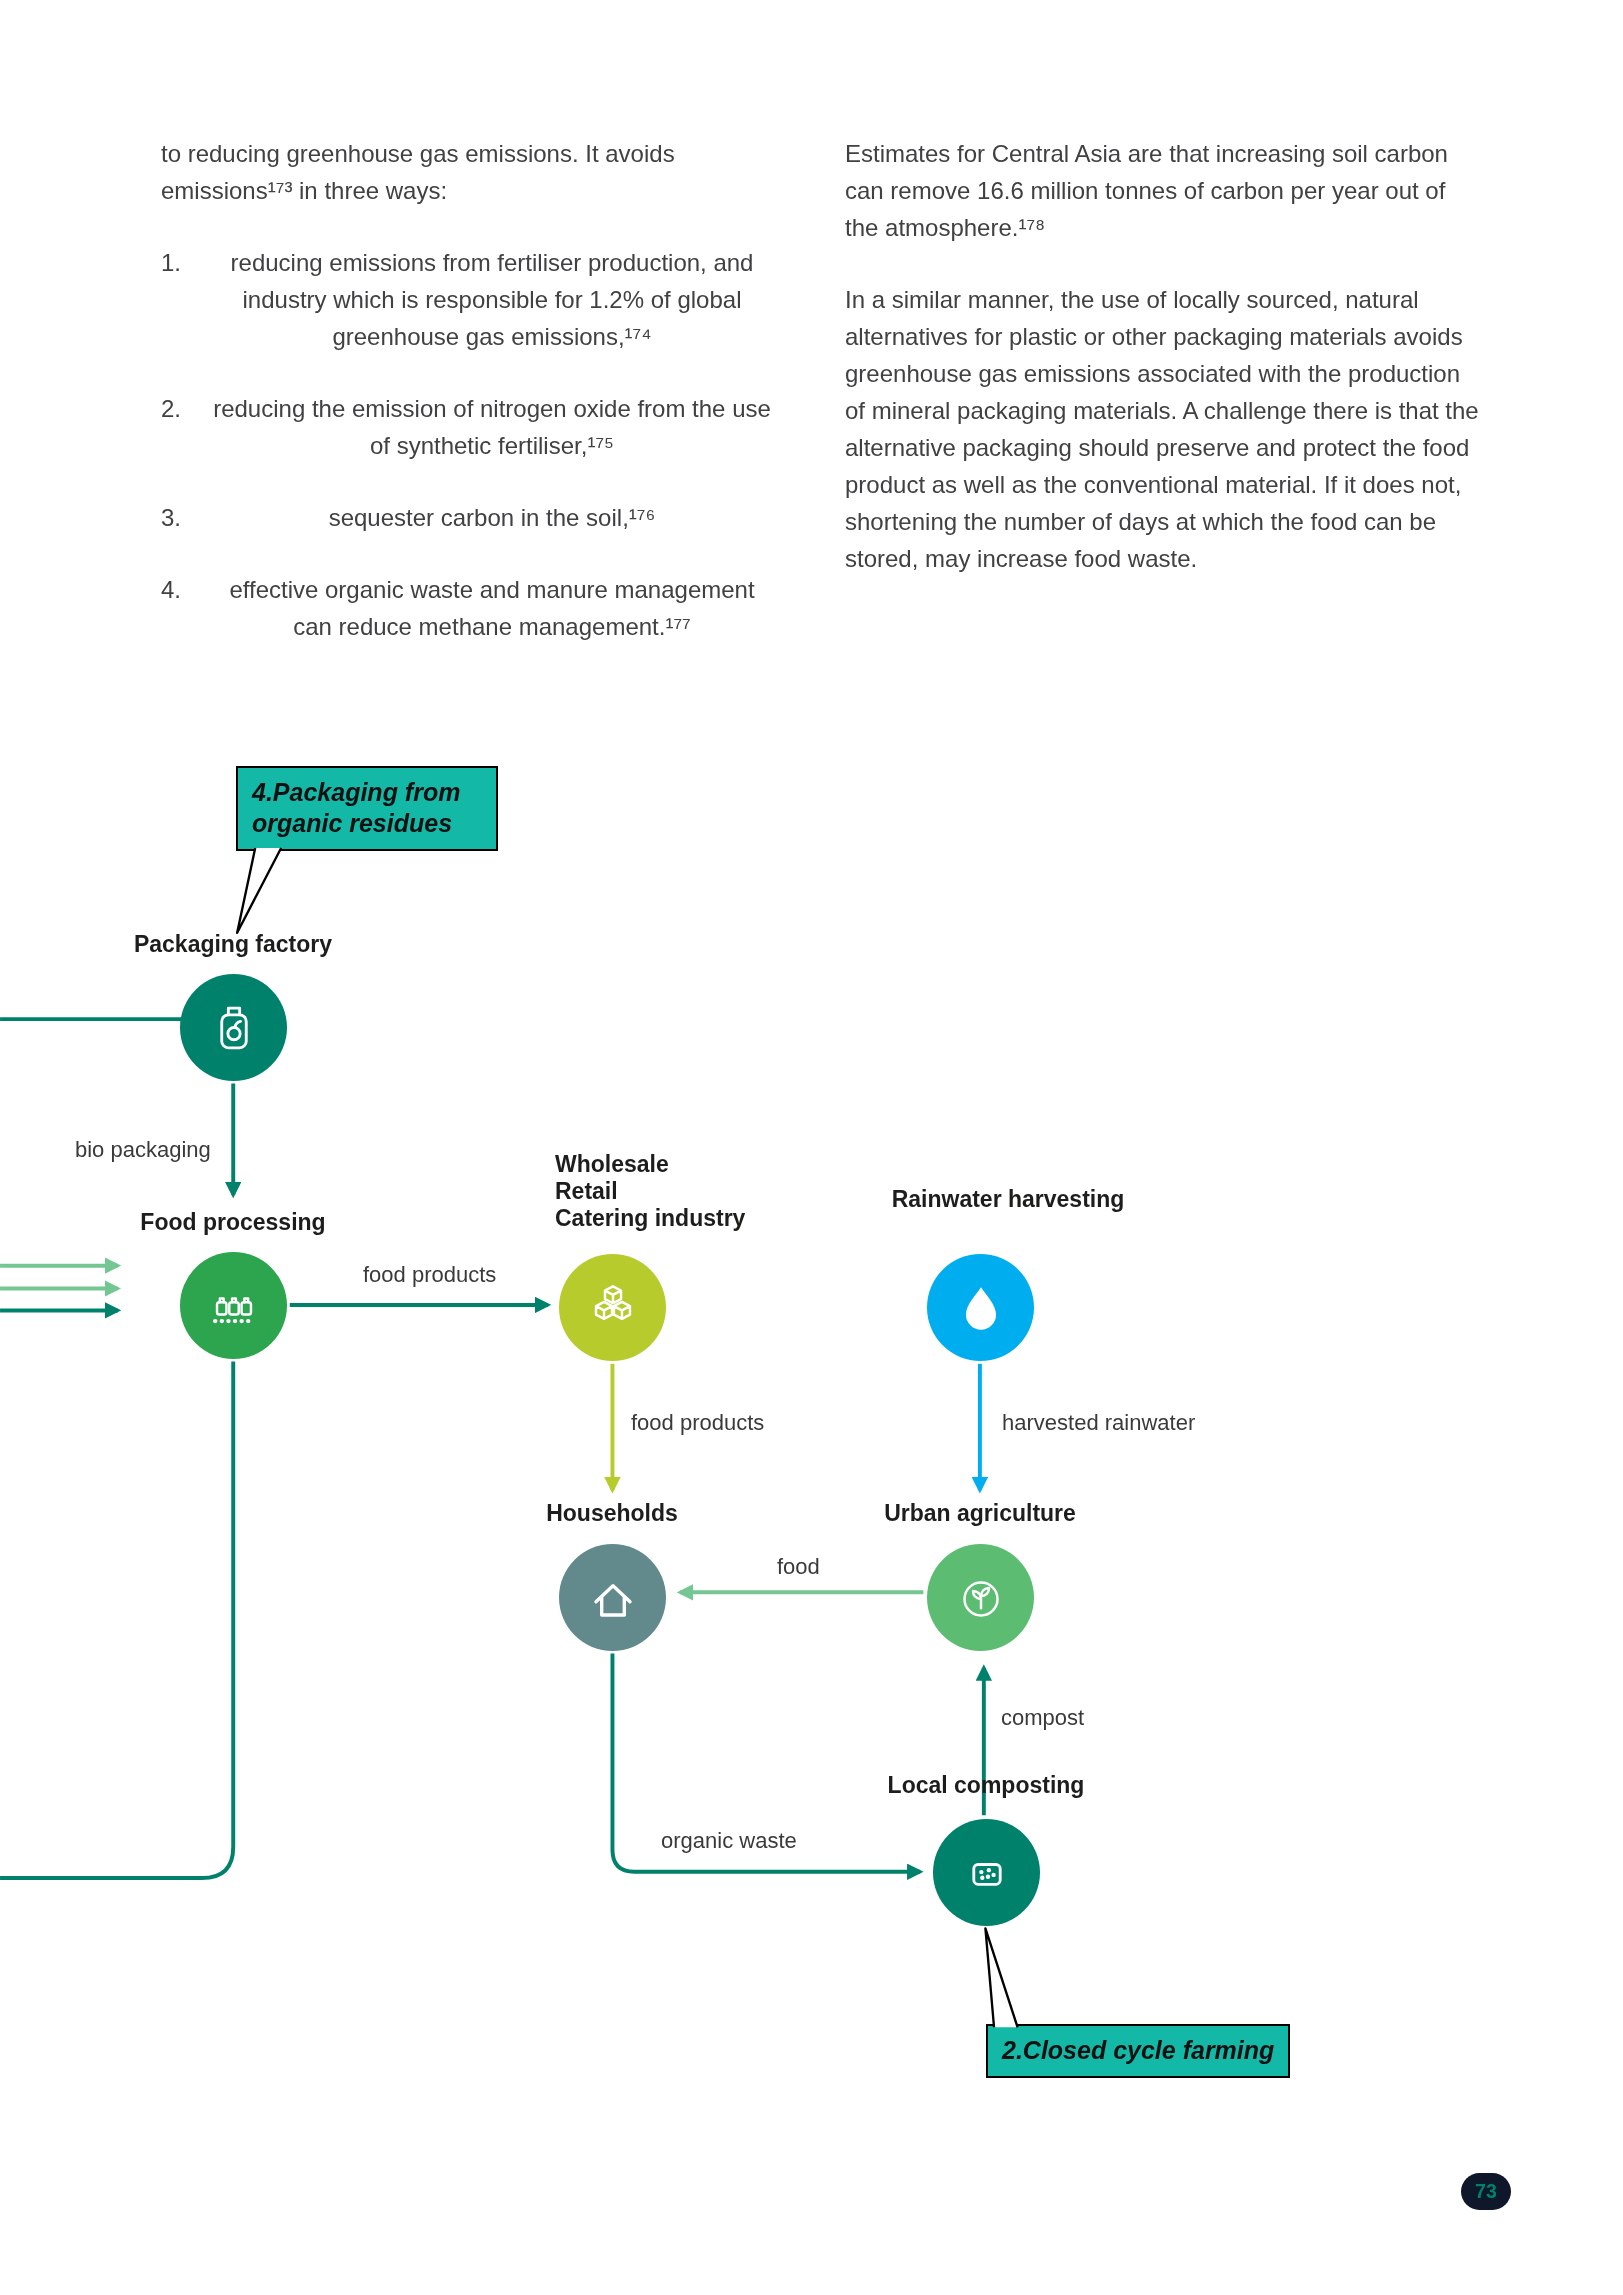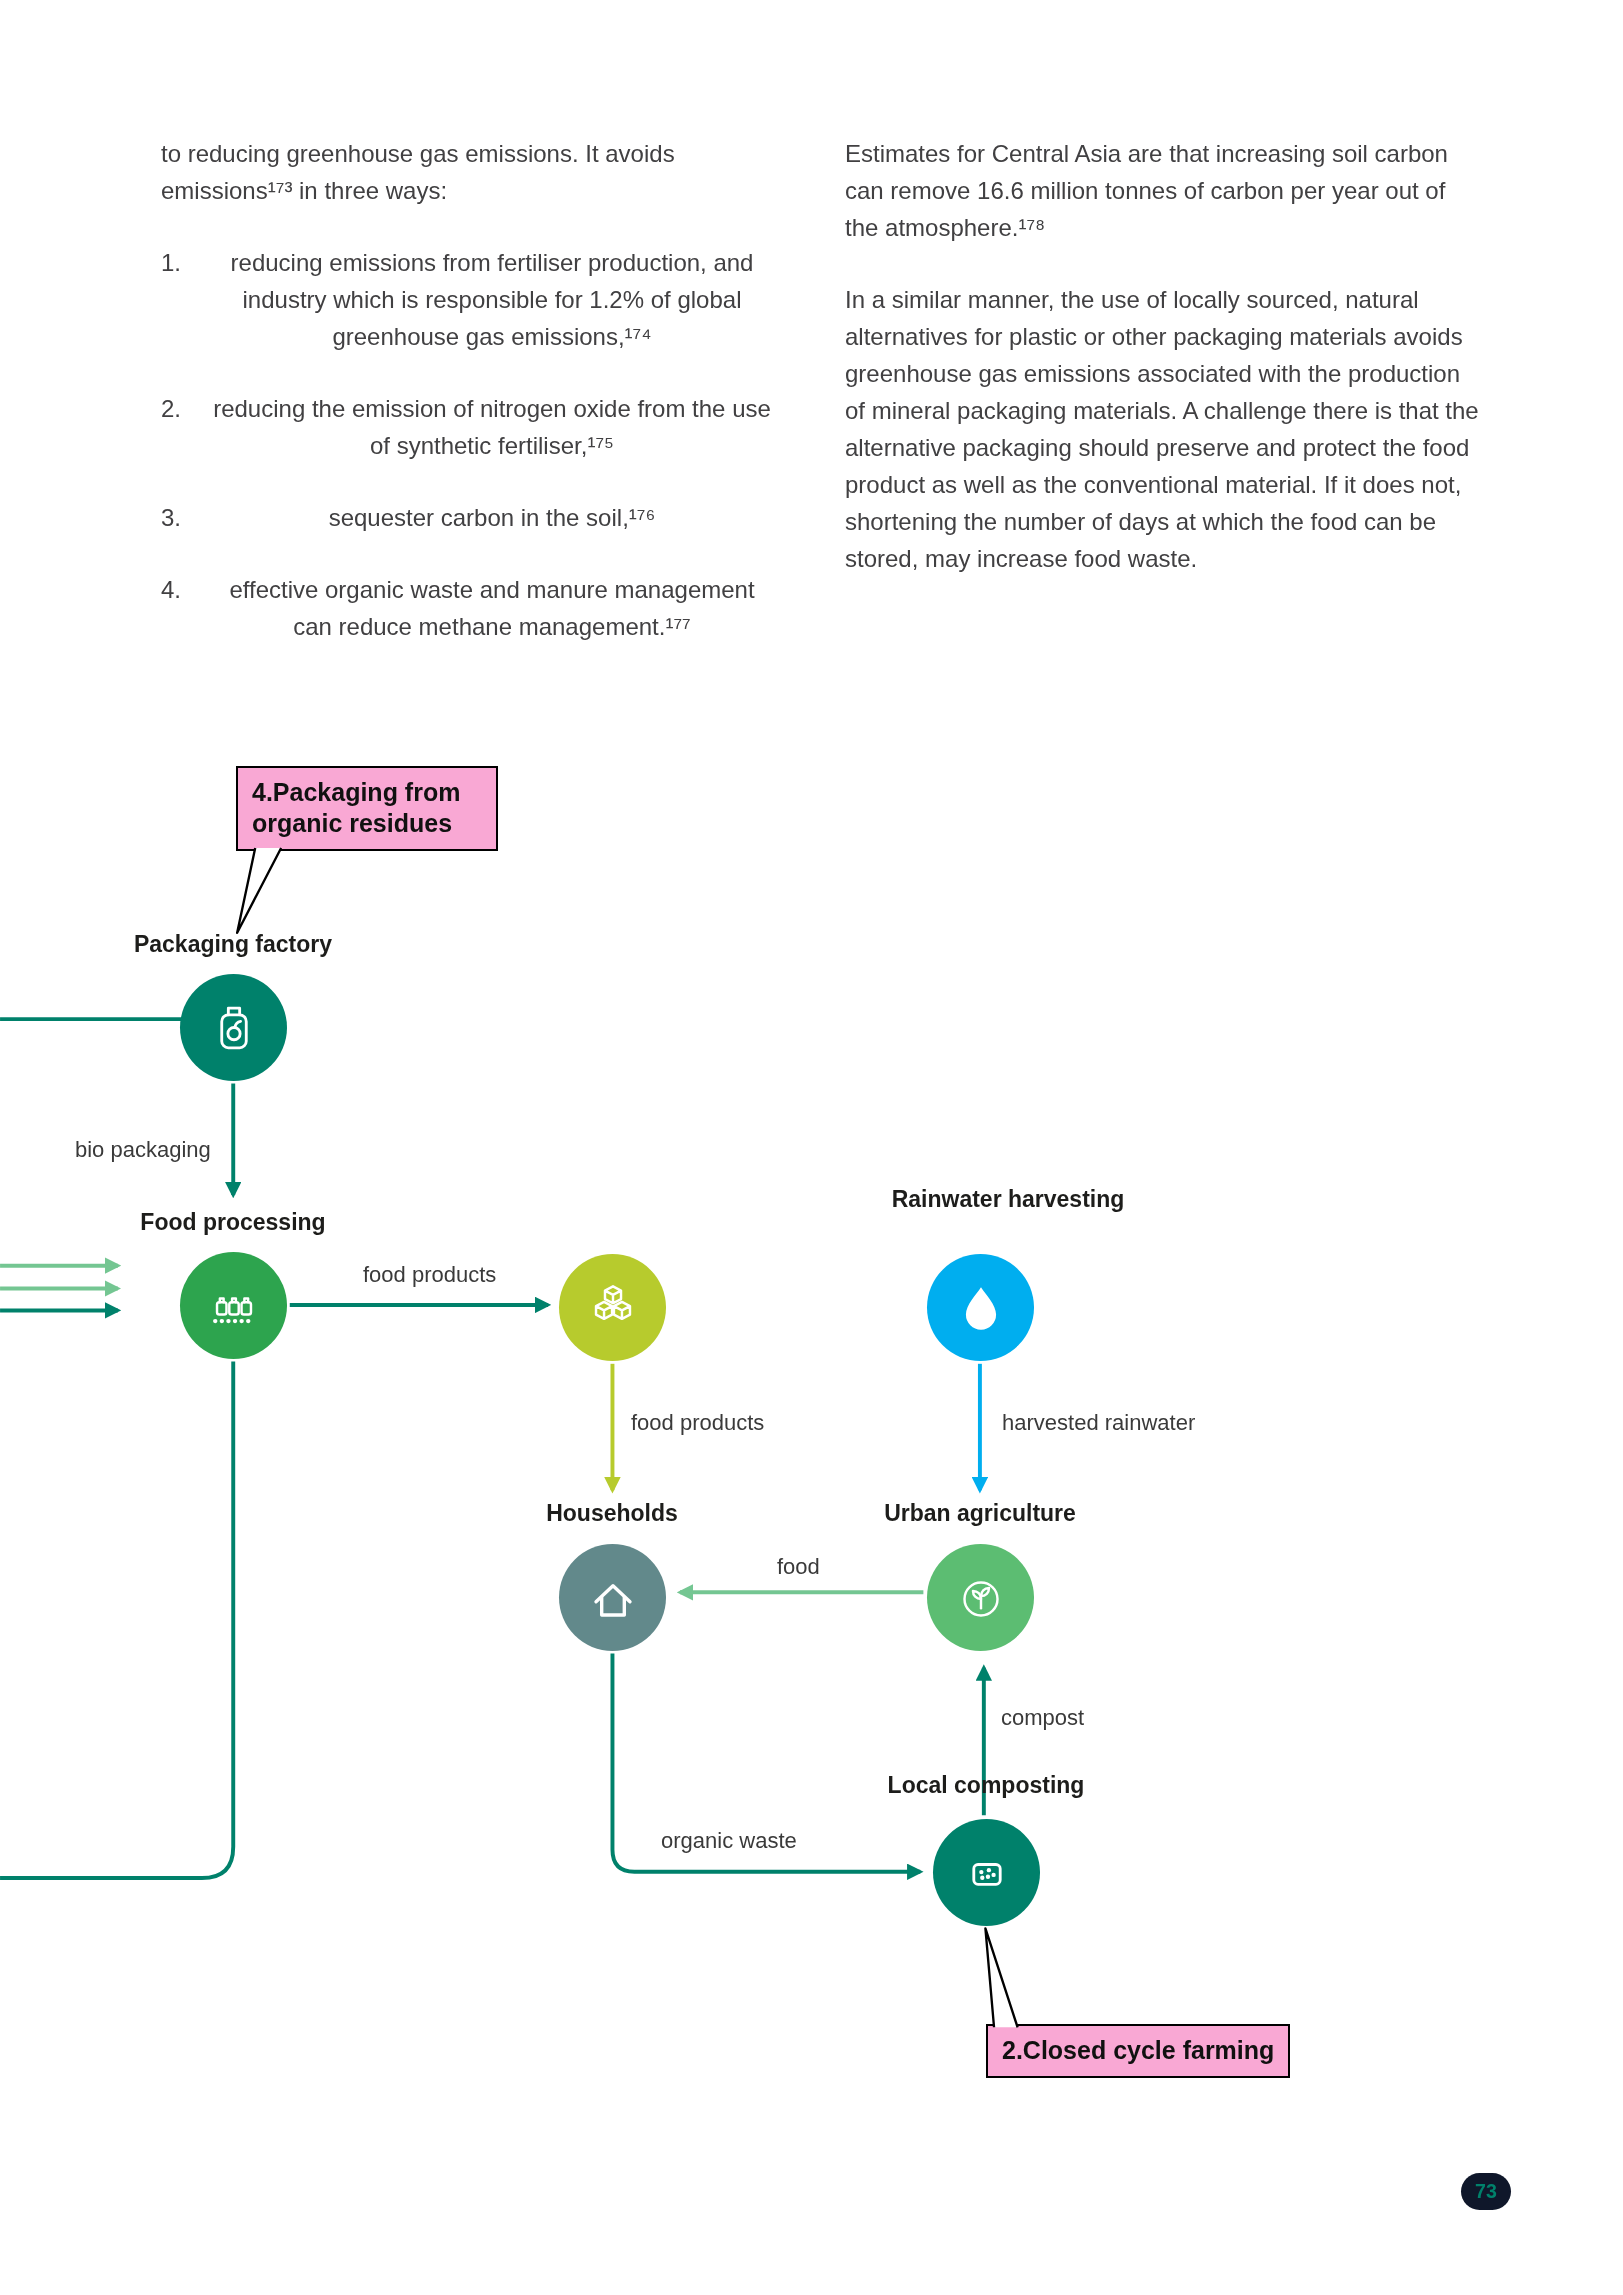--- a/index.html
+++ b/index.html
@@ -55,23 +55,24 @@
   .edge-label { position: absolute; font-size: 22px; line-height: 27px; color: #3a3a3a; white-space: nowrap; }
   .el-bio       { left: 75px;   top: 1136px; }
   .el-foodprod1 { left: 363px;  top: 1261px; }
   .el-foodprod2 { left: 631px;  top: 1409px; }
   .el-rain      { left: 1002px; top: 1409px; }
   .el-food      { left: 777px;  top: 1553px; }
   .el-compost   { left: 1001px; top: 1704px; }
   .el-organic   { left: 661px;  top: 1827px; }
 
   .callout {
-    position: absolute; border: 2.4px solid #000; background: #f9a8d4;
+    position: absolute; border: 2.4px solid #000; background: #14b8a6;
     font-weight: 700; font-size: 25px; line-height: 31px; color: #111;
     padding: 9.4px 14px;
+    font-style: italic;
   }
   .callout-packaging { left: 236px;  top: 766px;  width: 262px; }
   .callout-farming   { left: 986px; top: 2024px; white-space: nowrap; }
 
   .page-badge {
     position: absolute; left: 1461px; top: 2173px; width: 50px; height: 37px;
     background: #0f172a; border-radius: 19px; color: #00816B;
     font-weight: 700; font-size: 19.6px; display: flex; align-items: center; justify-content: center;
   }
 </style>
@@ -209,20 +210,25 @@
           <circle cx="37" cy="32" r="2.3"></circle>
           <circle cx="42" cy="37" r="2.3"></circle>
         <circle cx="30" cy="40" r="2.3"></circle>
           <circle cx="36" cy="39" r="2.3"></circle>
       </g>
     </svg>
   </div>
 
   <div class="node-label nl-center nl-packaging">Packaging factory</div>
   <div class="node-label nl-center nl-foodproc">Food processing</div>
+  <div class="node-label nl-wholesale">
+    <span>Wholesale</span>
+    <span>Retail</span>
+    <span>Catering industry</span>
+  </div>
   <div class="node-label nl-center nl-rainwater">Rainwater harvesting</div>
   <div class="node-label nl-center nl-households">Households</div>
   <div class="node-label nl-center nl-urbanag">Urban agriculture</div>
   <div class="node-label nl-center nl-compost">Local composting</div>
 
   <div class="edge-label el-bio">bio packaging</div>
   <div class="edge-label el-foodprod1">food products</div>
   <div class="edge-label el-foodprod2">food products</div>
   <div class="edge-label el-rain">harvested rainwater</div>
   <div class="edge-label el-food">food</div>

